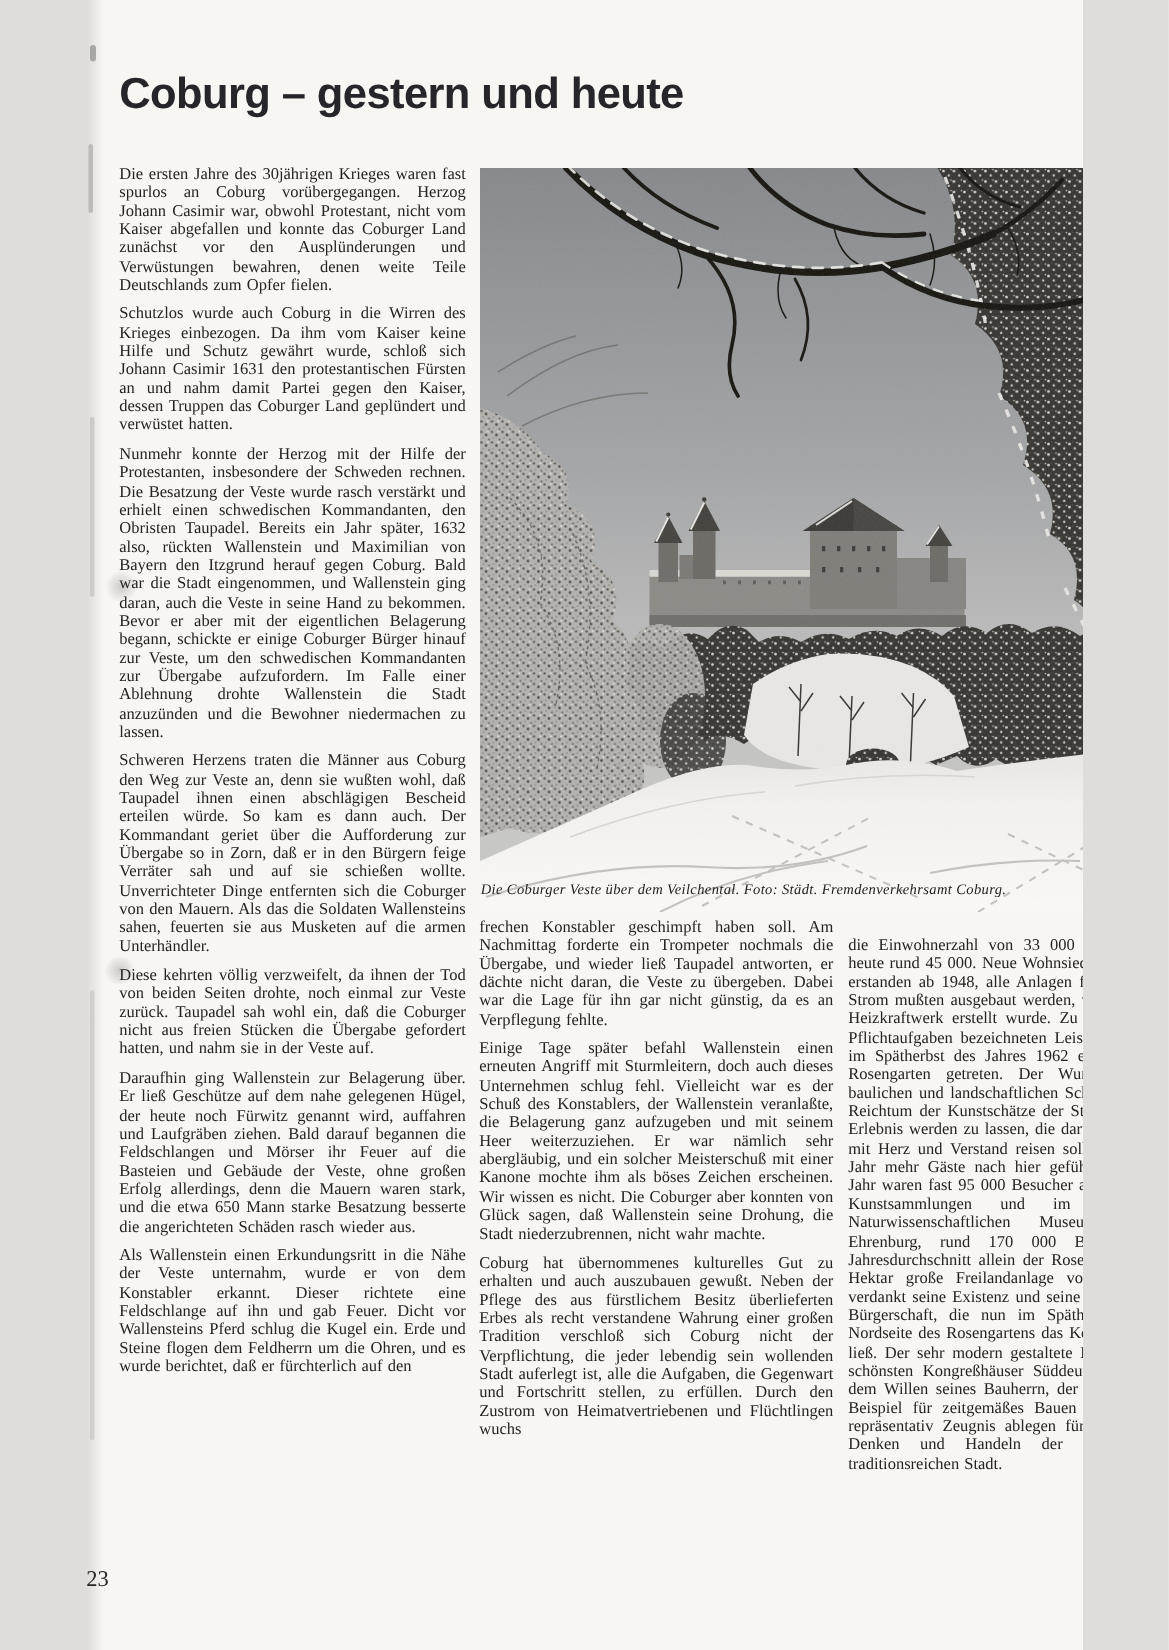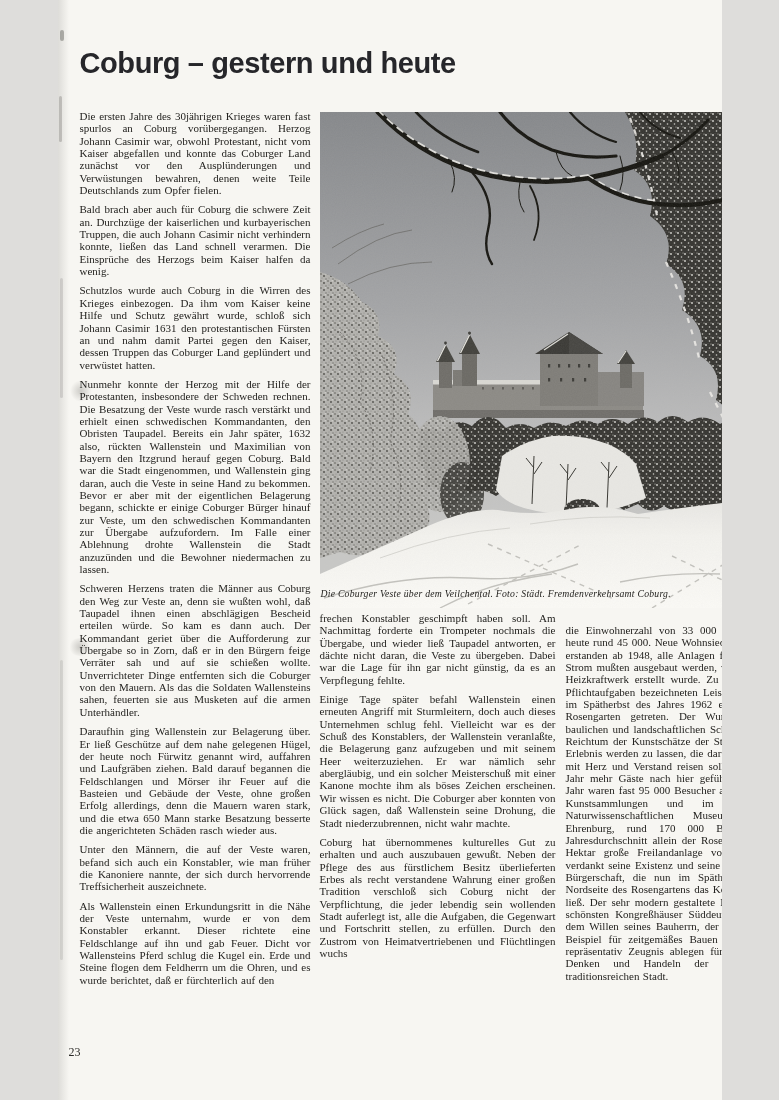--- a/index.html
+++ b/index.html
@@ -26,21 +26,21 @@
     color:#242320;word-spacing:.06em;}
   .col p{margin:0 0 7px 0;}
   .col-left{left:22px;top:110px;width:231px;}
   .col-mid{left:262px;top:612px;width:236px;}
   .col-right{left:508px;top:624px;width:249px;}
   
   .photo{position:absolute;left:262px;top:112px;width:447px;height:496px;line-height:0;}
   .photo svg{display:block;}
   .caption{position:absolute;left:263px;top:588px;width:460px;margin:0;
     font-style:italic;font-size:9.7px;letter-spacing:.25px;color:#23221f;}
-  .pageno{position:absolute;left:11px;top:1045px;font-size:12px;color:#2a2926;}
+  .pageno{position:absolute;left:0;top:1045px;font-size:15px;color:#2a2926;}
 </style>
 </head>
 <body>
 
 <div class="sheet">
 
   <div class="edge-strip"></div>
   <div class="mark" style="left:2px;top:30px;width:4px;height:11px;opacity:.55"></div>
   <div class="mark" style="left:1px;top:96px;width:3px;height:46px;opacity:.35"></div>
   <div class="mark" style="left:2px;top:278px;width:3px;height:120px;opacity:.22"></div>
@@ -194,26 +194,25 @@
       </g>
 
       <rect x="0" y="0" width="447" height="496" filter="url(#grain)" opacity="0.45"></rect>
     </svg>
   </div>
 
   <p class="caption">Die Coburger Veste über dem Veilchental. Foto: Städt. Fremdenverkehrsamt Coburg.</p>
 
   <div class="col col-left">
     <p>Die ersten Jahre des 30jährigen Krieges waren fast spurlos an Coburg vorübergegangen. Herzog Johann Casimir war, obwohl Protestant, nicht vom Kaiser abgefallen und konnte das Coburger Land zunächst vor den Ausplünderungen und Verwüstungen bewahren, denen weite Teile Deutschlands zum Opfer fielen.</p>
-    <p>Bald brach aber auch für Coburg die schwere Zeit an. Durchzüge der kaiserlichen und kurbayerischen Truppen, die auch Johann Casimir nicht verhindern konnte, ließen das Land schnell verarmen. Die Einsprüche des Herzogs beim Kaiser halfen da wenig.</p>
     <p>Schutzlos wurde auch Coburg in die Wirren des Krieges einbezogen. Da ihm vom Kaiser keine Hilfe und Schutz gewährt wurde, schloß sich Johann Casimir 1631 den protestantischen Fürsten an und nahm damit Partei gegen den Kaiser, dessen Truppen das Coburger Land geplündert und verwüstet hatten.</p>
     <p>Nunmehr konnte der Herzog mit der Hilfe der Protestanten, insbesondere der Schweden rechnen. Die Besatzung der Veste wurde rasch verstärkt und erhielt einen schwedischen Kommandanten, den Obristen Taupadel. Bereits ein Jahr später, 1632 also, rückten Wallenstein und Maximilian von Bayern den Itzgrund herauf gegen Coburg. Bald war die Stadt eingenommen, und Wallenstein ging daran, auch die Veste in seine Hand zu bekommen. Bevor er aber mit der eigentlichen Belagerung begann, schickte er einige Coburger Bürger hinauf zur Veste, um den schwedischen Kommandanten zur Übergabe aufzufordern. Im Falle einer Ablehnung drohte Wallenstein die Stadt anzuzünden und die Bewohner niedermachen zu lassen.</p>
     <p>Schweren Herzens traten die Männer aus Coburg den Weg zur Veste an, denn sie wußten wohl, daß Taupadel ihnen einen abschlägigen Bescheid erteilen würde. So kam es dann auch. Der Kommandant geriet über die Aufforderung zur Übergabe so in Zorn, daß er in den Bürgern feige Verräter sah und auf sie schießen wollte. Unverrichteter Dinge entfernten sich die Coburger von den Mauern. Als das die Soldaten Wallensteins sahen, feuerten sie aus Musketen auf die armen Unterhändler.</p>
+    <p>Diese kehrten völlig verzweifelt, da ihnen der Tod von beiden Seiten drohte, noch einmal zur Veste zurück. Taupadel sah wohl ein, daß die Coburger nicht aus freien Stücken die Übergabe gefordert hatten, und nahm sie in der Veste auf.</p>
     <p>Daraufhin ging Wallenstein zur Belagerung über. Er ließ Geschütze auf dem nahe gelegenen Hügel, der heute noch Fürwitz genannt wird, auffahren und Laufgräben ziehen. Bald darauf begannen die Feldschlangen und Mörser ihr Feuer auf die Basteien und Gebäude der Veste, ohne großen Erfolg allerdings, denn die Mauern waren stark, und die etwa 650 Mann starke Besatzung besserte die angerichteten Schäden rasch wieder aus.</p>
-    <p>Unter den Männern, die auf der Veste waren, befand sich auch ein Konstabler, wie man früher die Kanoniere nannte, der sich durch hervorrende Treffsicherheit auszeichnete.</p>
     <p>Als Wallenstein einen Erkundungsritt in die Nähe der Veste unternahm, wurde er von dem Konstabler erkannt. Dieser richtete eine Feldschlange auf ihn und gab Feuer. Dicht vor Wallensteins Pferd schlug die Kugel ein. Erde und Steine flogen dem Feldherrn um die Ohren, und es wurde berichtet, daß er fürchterlich auf den</p>
   </div>
 
   <div class="col col-mid">
     <p>frechen Konstabler geschimpft haben soll. Am Nachmittag forderte ein Trompeter nochmals die Übergabe, und wieder ließ Taupadel antworten, er dächte nicht daran, die Veste zu übergeben. Dabei war die Lage für ihn gar nicht günstig, da es an Verpflegung fehlte.</p>
     <p>Einige Tage später befahl Wallenstein einen erneuten Angriff mit Sturmleitern, doch auch dieses Unternehmen schlug fehl. Vielleicht war es der Schuß des Konstablers, der Wallenstein veranlaßte, die Belagerung ganz aufzugeben und mit seinem Heer weiterzuziehen. Er war nämlich sehr abergläubig, und ein solcher Meisterschuß mit einer Kanone mochte ihm als böses Zeichen erscheinen. Wir wissen es nicht. Die Coburger aber konnten von Glück sagen, daß Wallenstein seine Drohung, die Stadt niederzubrennen, nicht wahr machte.</p>
     <p>Coburg hat übernommenes kulturelles Gut zu erhalten und auch auszubauen gewußt. Neben der Pflege des aus fürstlichem Besitz überlieferten Erbes als recht verstandene Wahrung einer großen Tradition verschloß sich Coburg nicht der Verpflichtung, die jeder lebendig sein wollenden Stadt auferlegt ist, alle die Aufgaben, die Gegenwart und Fortschritt stellen, zu erfüllen. Durch den Zustrom von Heimatvertriebenen und Flüchtlingen wuchs</p>
   </div>
 
   <div class="col col-right">

